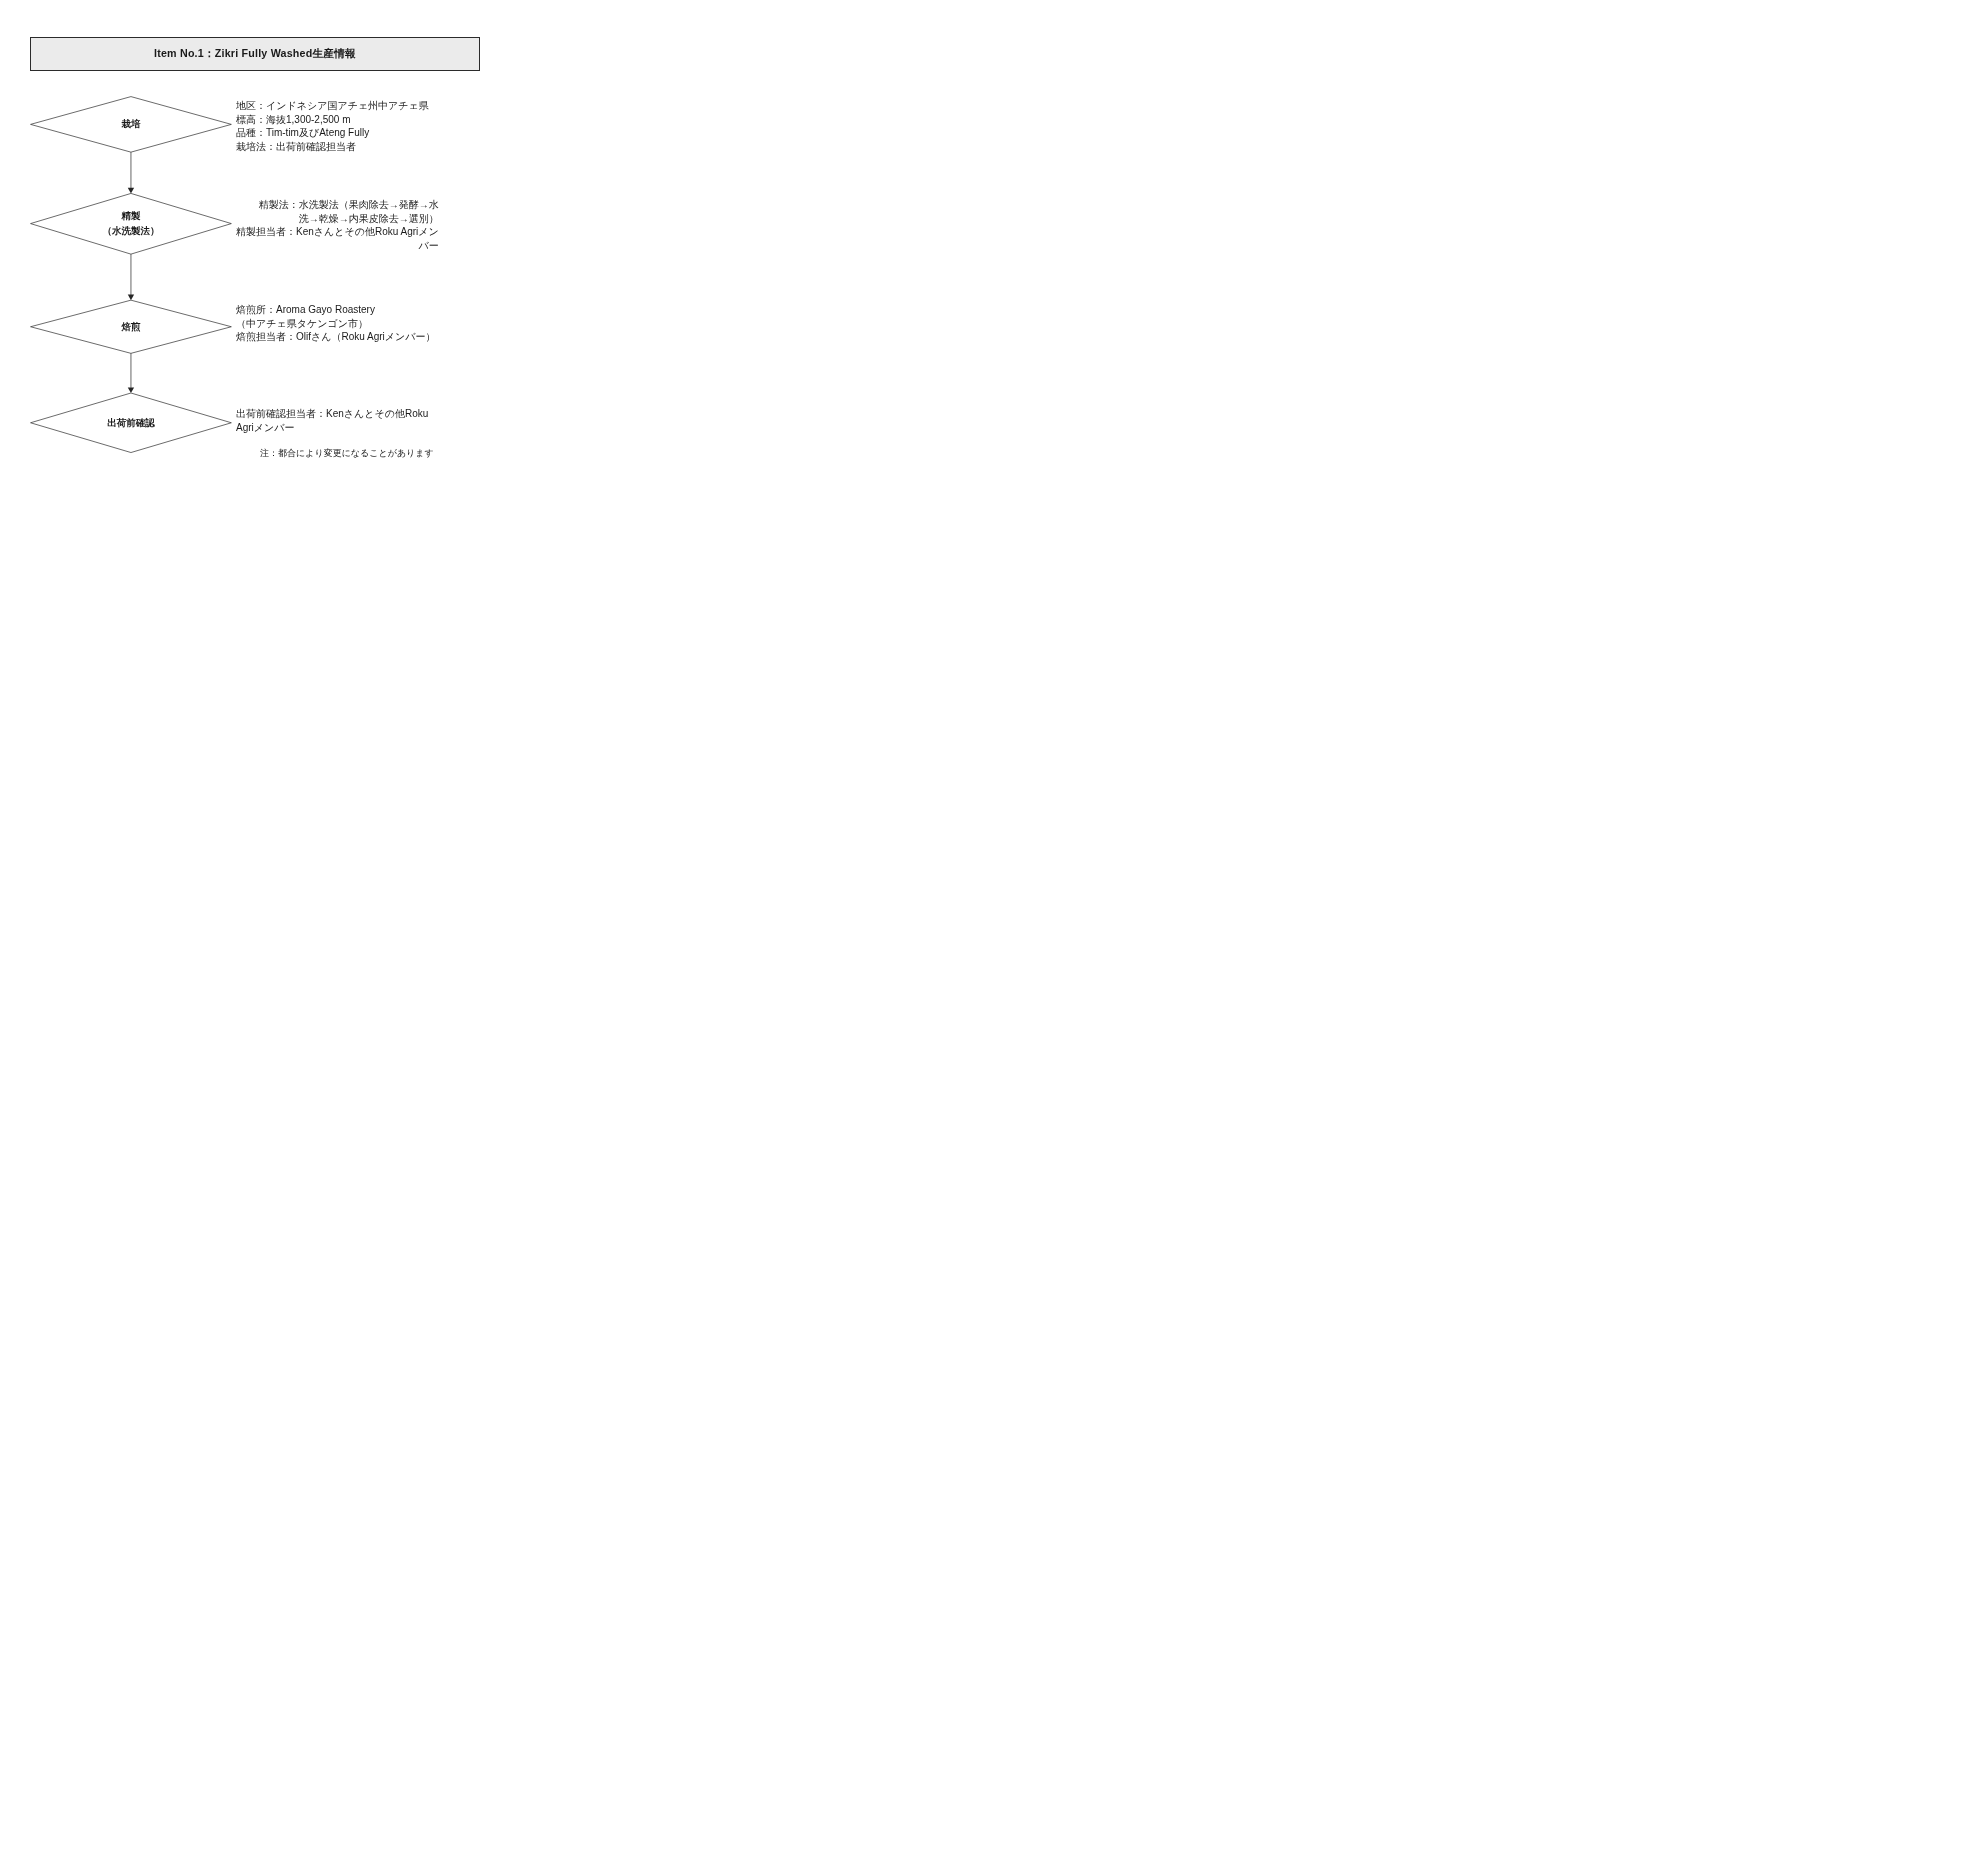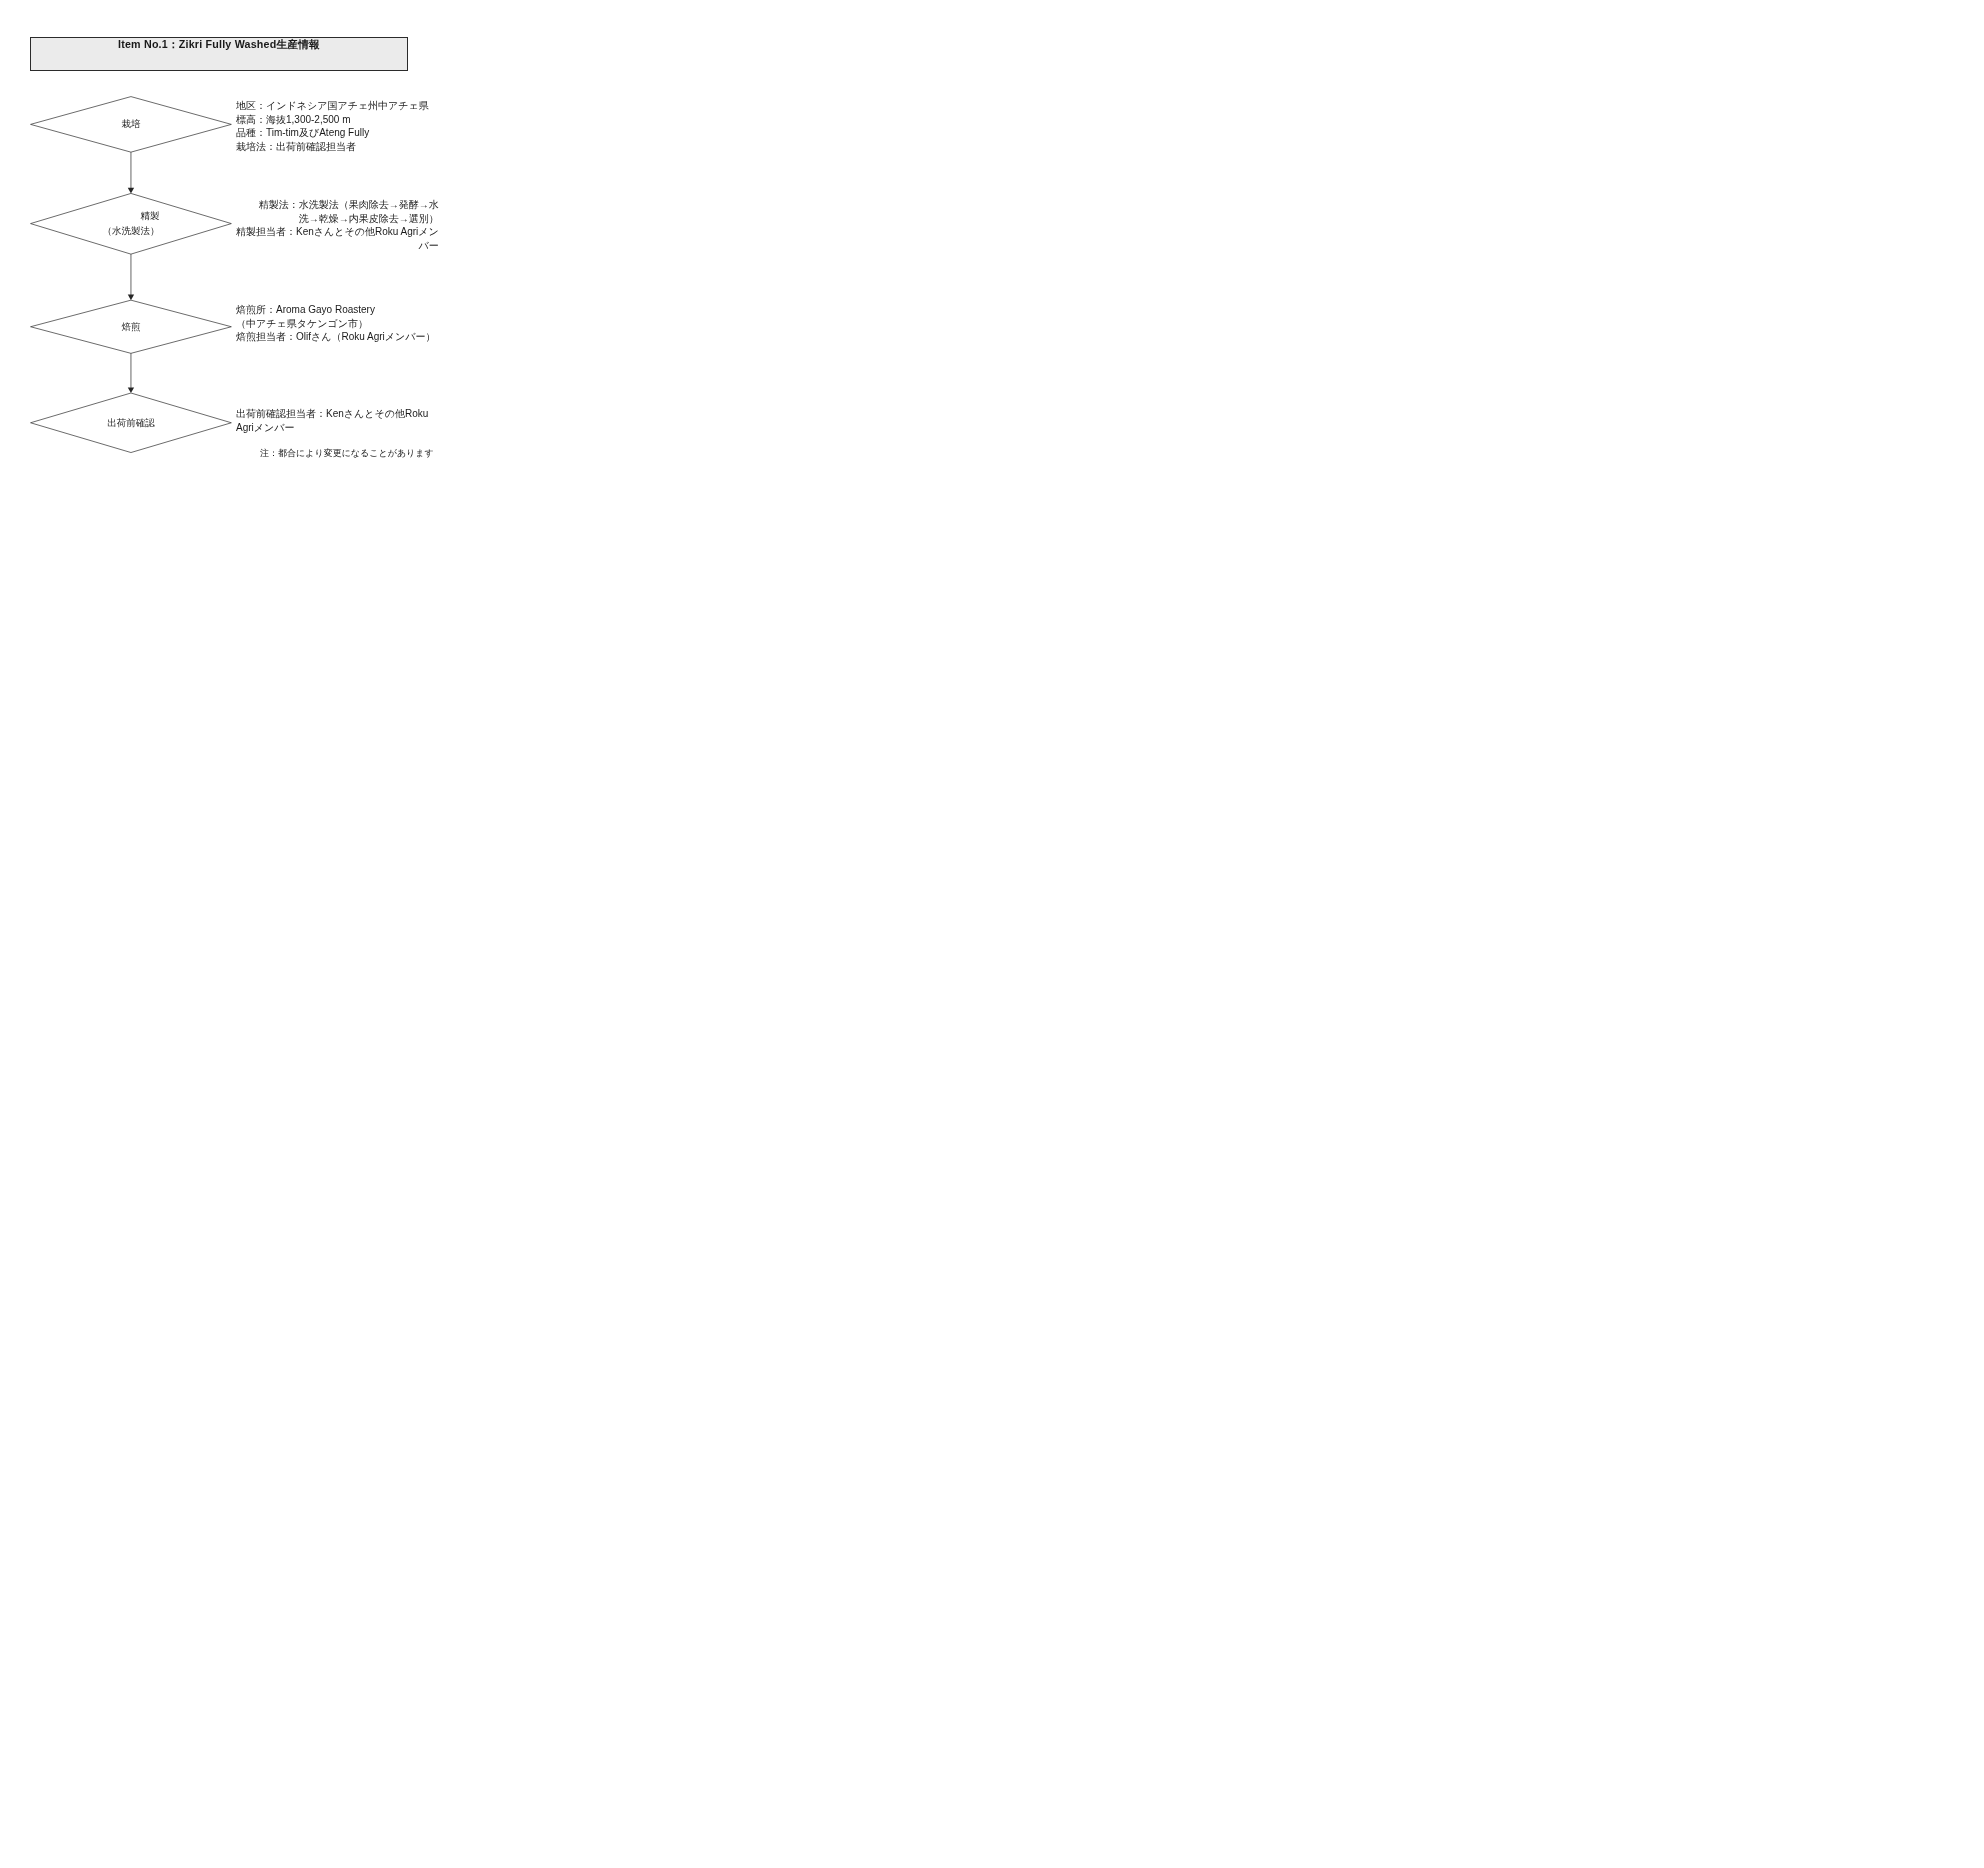--- a/index.html
+++ b/index.html
@@ -12,47 +12,48 @@
     position: relative;
     width: 496px;
     height: 467px;
     background: #ffffff;
     overflow: hidden;
   }
   .title-box {
     position: absolute;
     left: 30px;
     top: 37px;
-    width: 378px;
+    width: 450px;
     height: 34px;
     background: #ebebeb;
     border: 0.8px solid #2b2b2b;
     box-sizing: border-box;
     display: flex;
+    align-items: center;
     justify-content: center;
   }
   .title-box .title-text {
     font-size: 10.7px;
     font-weight: 700;
     color: #1a1a1a;
     letter-spacing: 0.2px;
     white-space: nowrap;
   }
   .flow-svg {
     position: absolute;
     left: 0;
     top: 0;
   }
   .diamond-label {
     position: absolute;
     transform: translate(-50%, -50%);
     font-size: 9.5px;
-    font-weight: 400;
+    font-weight: 700;
     color: #1a1a1a;
-    text-align: right;
+    text-align: center;
     white-space: pre-line;
     line-height: 14.7px;
     pointer-events: none;
   }
   .details-block {
     position: absolute;
     left: 236px;
     font-size: 10px;
     font-weight: 400;
     color: #1a1a1a;

